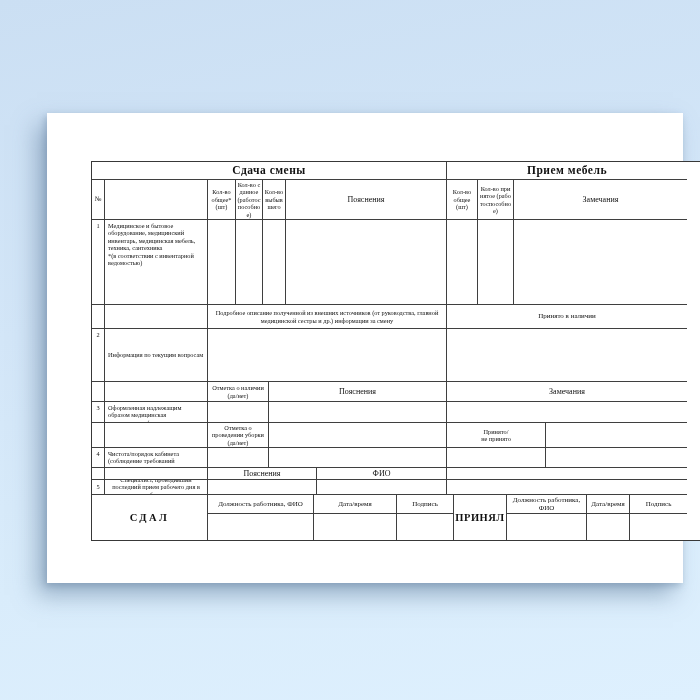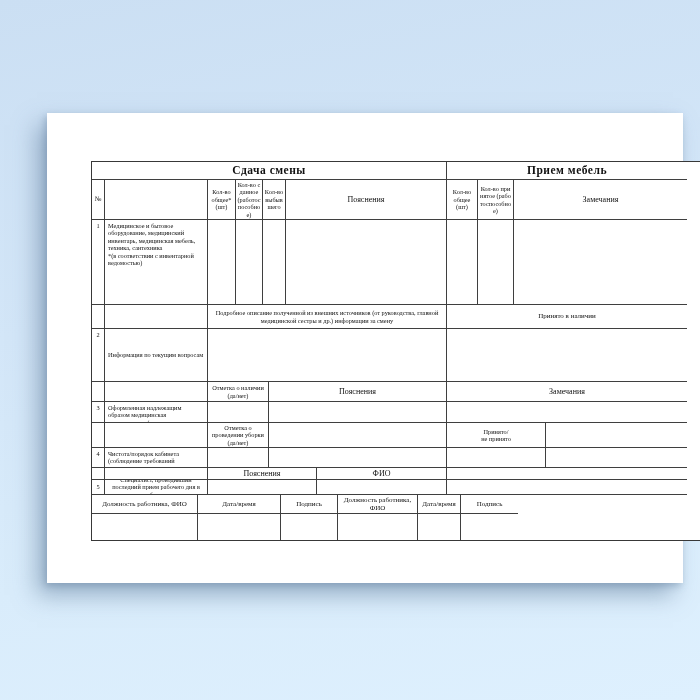--- a/index.html
+++ b/index.html
@@ -137,32 +137,34 @@
 
     <div class="row" style="height:15px">
       <div class="c" style="width:13px">5</div>
       <div class="c" style="width:103px">Специалист, проводивший последний прием рабочего дня в кабинете</div>
       <div class="c" style="width:109px"></div>
       <div class="c dv" style="width:130px"></div>
       <div class="c nr" style="width:240px"></div>
     </div>
 
     <div class="row" style="height:47px">
+      <div class="c sig nb" style="width:116px">СДАЛ</div>
       <div class="col" style="width:246px">
         <div class="row" style="height:19px">
           <div class="c f7" style="width:106px">Должность работника, ФИО</div>
           <div class="c f7" style="width:83px">Дата/время</div>
           <div class="c f7" style="width:57px">Подпись</div>
         </div>
         <div class="row" style="height:28px">
           <div class="c nb" style="width:106px"></div>
           <div class="c nb" style="width:83px"></div>
           <div class="c nb" style="width:57px"></div>
         </div>
       </div>
+      <div class="c sig nb" style="width:53px;letter-spacing:0.5px">ПРИНЯЛ</div>
       <div class="col" style="width:180px">
         <div class="row" style="height:19px">
           <div class="c f7" style="width:80px">Должность работника, ФИО</div>
           <div class="c f7" style="width:43px">Дата/время</div>
           <div class="c f7 nr" style="width:57px">Подпись</div>
         </div>
         <div class="row" style="height:28px">
           <div class="c nb" style="width:80px"></div>
           <div class="c nb" style="width:43px"></div>
           <div class="c nb nr" style="width:57px"></div>

